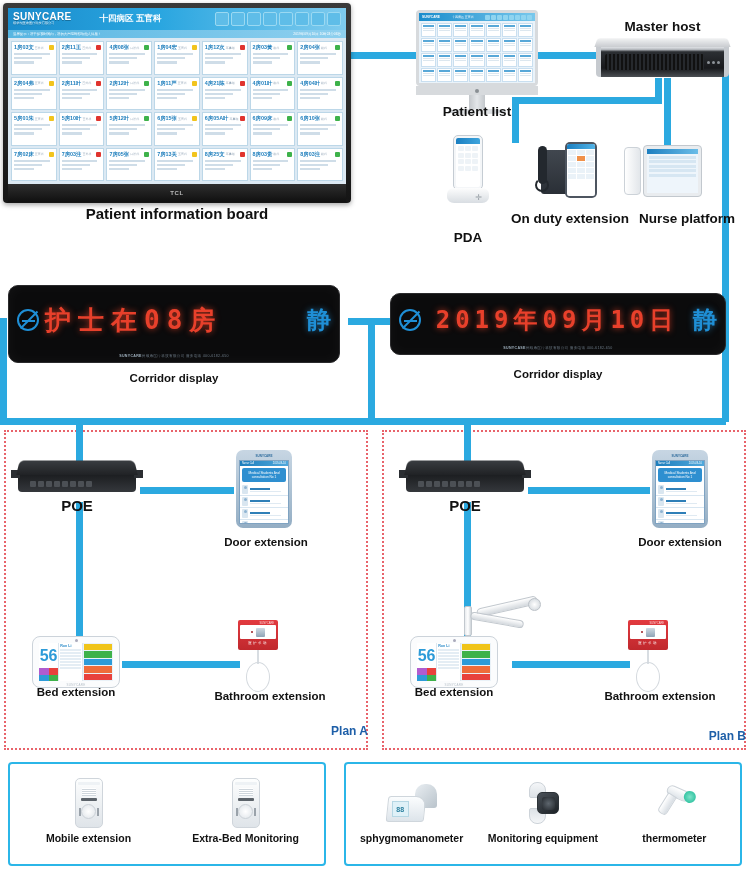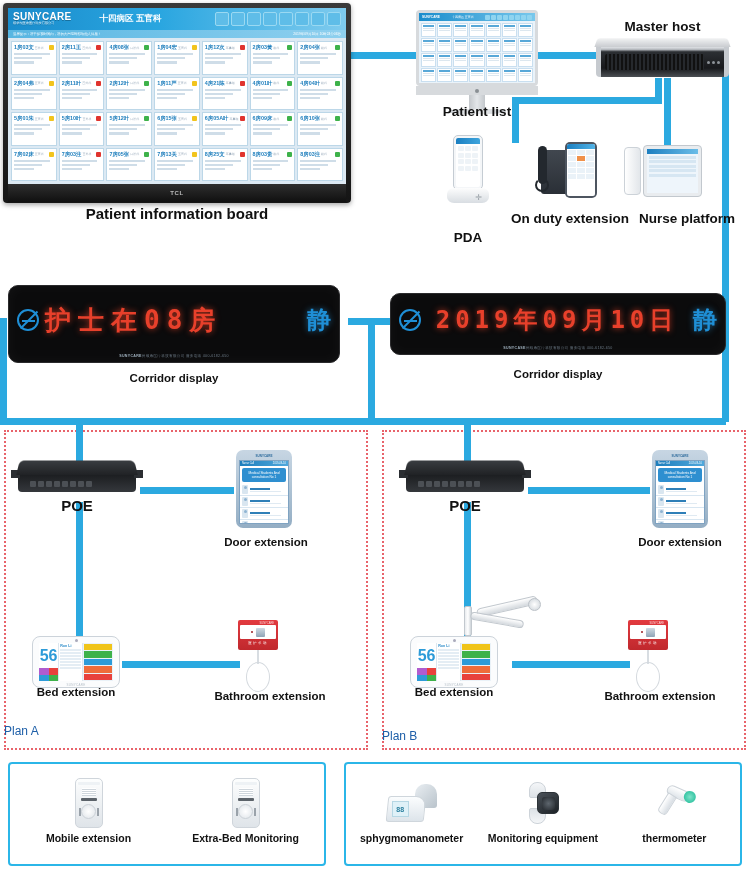--- a/index.html
+++ b/index.html
@@ -20,21 +20,21 @@
   
   .caption {
     position: absolute; text-align: center;
     font-weight: bold; color: #111;
     line-height: 1.12; z-index: 6;
   }
   .caption.md { font-size: 11.5px; }
   .caption.lg { font-size: 13.5px; }
   .caption.xl { font-size: 15px; }
   .plan-label {
-    position: absolute; text-align: left; font-weight: normal;
+    position: absolute; text-align: right; font-weight: bold;
     font-size: 12px; color: #1e5fa8; z-index: 7;
   }
 
   
   #tv {
     position: absolute; left: 3px; top: 3px; width: 348px; height: 200px;
     background: linear-gradient(#3a3a3a, #151515);
     border-radius: 4px; padding: 5px 5px 0 5px; z-index: 4;
     box-shadow: 0 2px 5px rgba(0,0,0,.35);
   }

